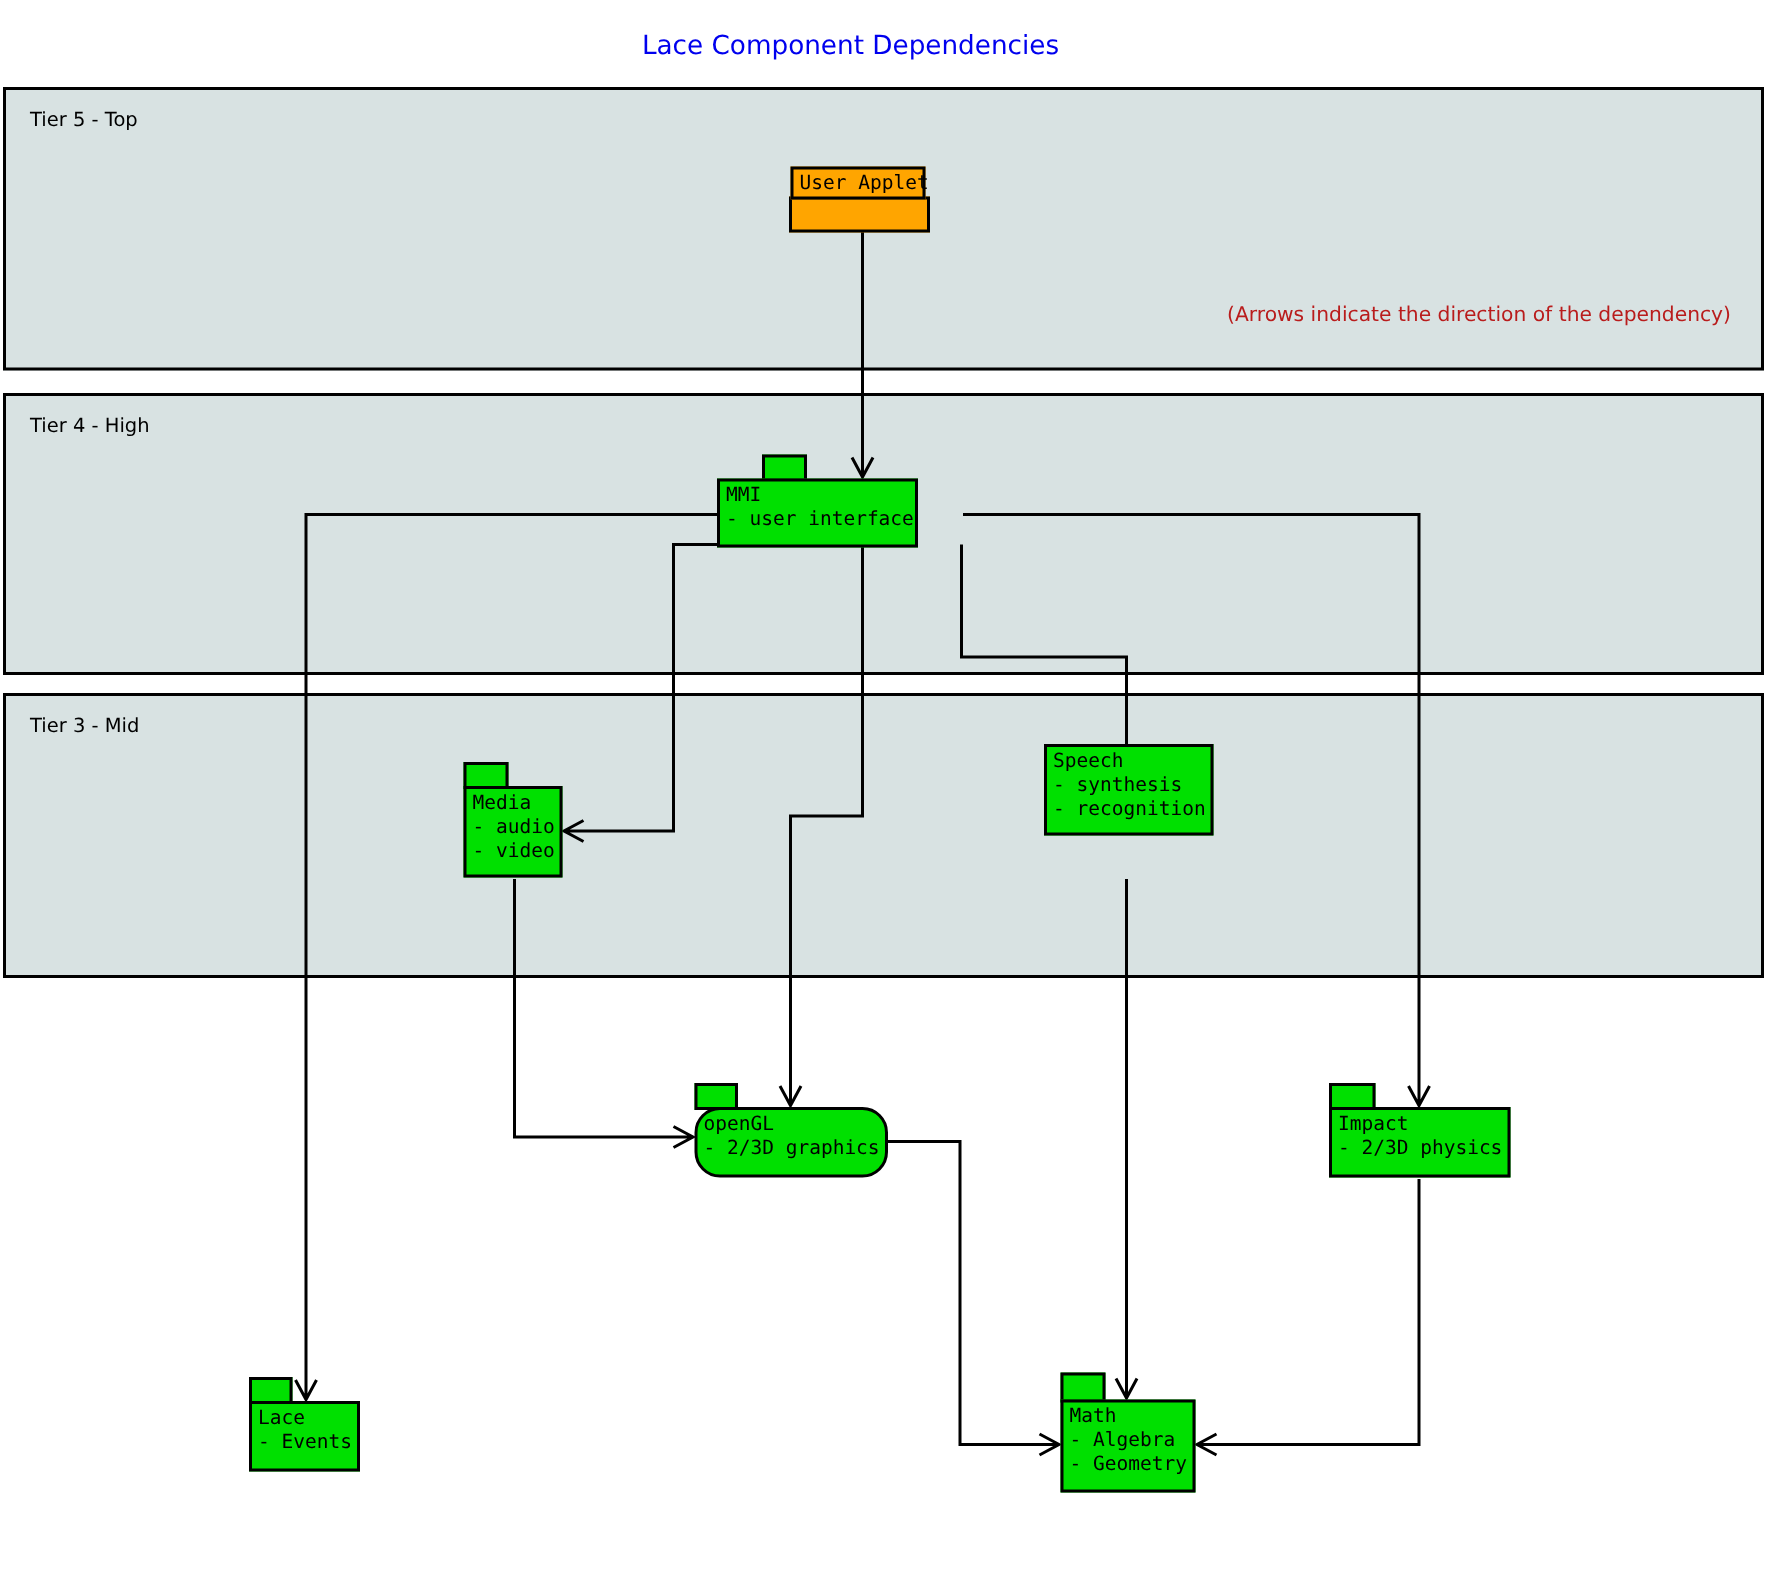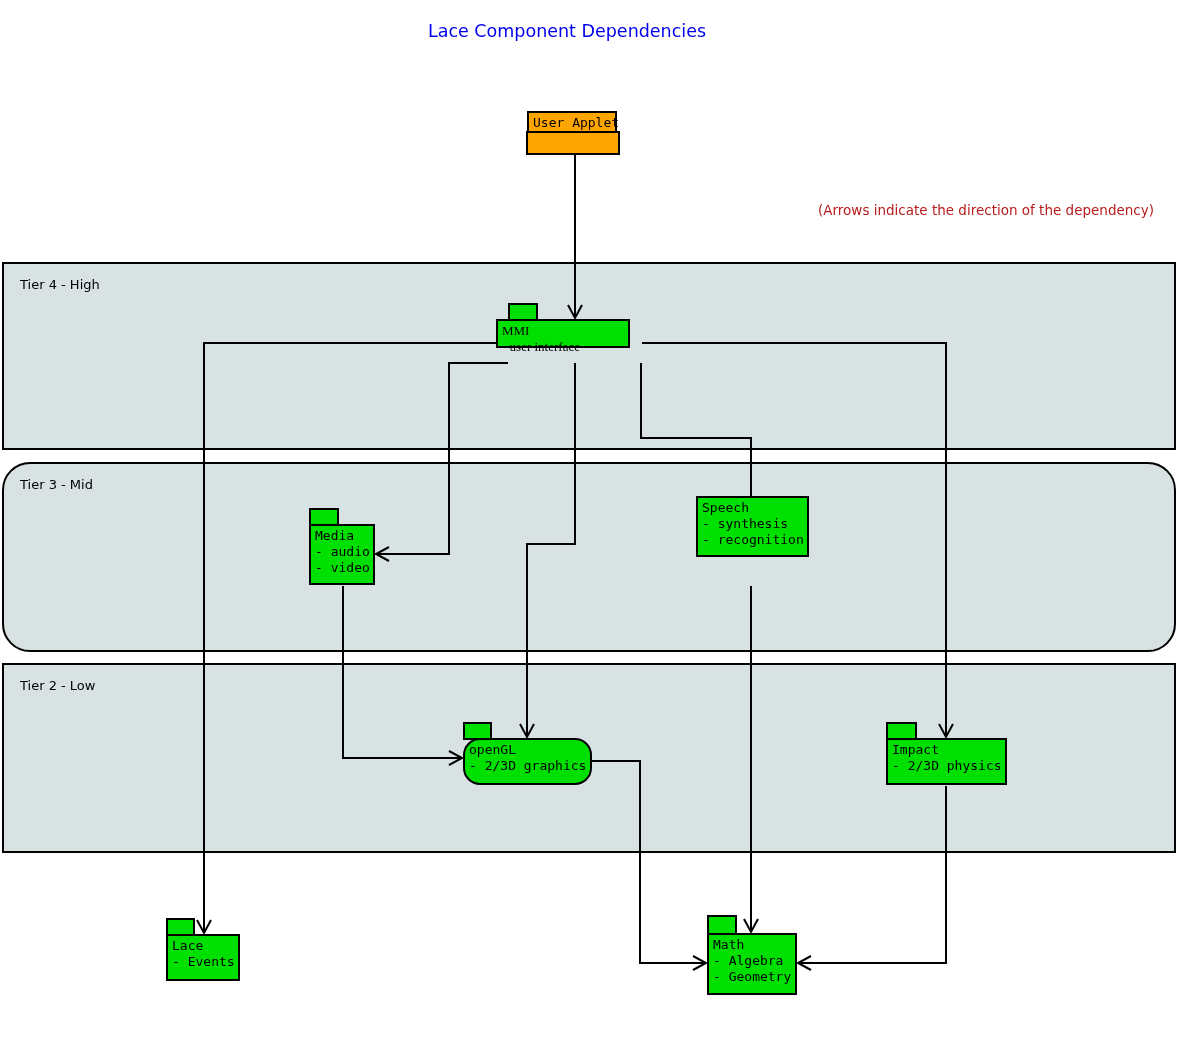--- a/index.html
+++ b/index.html
@@ -55,28 +55,28 @@
     color: #000;
   }
 </style>
 </head>
 <body>
 
 <div id="canvas">
 
   <div id="page-title">Lace Component Dependencies</div>
 
+  <div class="tier-band" style="top:58px;  height:189px;">
+    <div class="tier-label">Tier 5 - Top</div>
+  </div>
   <div class="tier-band" style="top:262px; height:188px;">
     <div class="tier-label">Tier 4 - High</div>
   </div>
-  <div class="tier-band" style="top:462px; height:190px;border-radius:28px;">
+  <div class="tier-band" style="top:462px; height:190px;">
     <div class="tier-label">Tier 3 - Mid</div>
-  </div>
-  <div class="tier-band" style="top:663px; height:190px;">
-    <div class="tier-label">Tier 2 - Low</div>
   </div>
 
   <div id="note-text">(Arrows indicate the direction of the dependency)</div>
 
   <svg id="edges" width="1182" height="1056">
     <path d="M575,154 L575,318 M568,305 L575,318 L582,305"></path>
     <path d="M508,343 L204,343 L204,933 M197,920 L204,933 L211,920"></path>
     <path d="M508,363 L449,363 L449,554 L376,554 M389,547 L376,554 L389,561"></path>
     <path d="M575,363 L575,544 L527,544 L527,737 M520,724 L527,737 L534,724"></path>
     <path d="M641,363 L641,438 L751,438 L751,523 M744,510 L751,523 L758,510"></path>
@@ -87,21 +87,21 @@
     <path d="M946,786 L946,963 L798,963 M811,956 L798,963 L811,970"></path>
   </svg>
 
   <div>
     <div class="pkg-body orange" style="left:526px; top:131px; width:94px; height:24px;"></div>
     <div class="pkg-tab orange labeled" style="left:527px; top:111px; width:90px; height:22px;">User Applet</div>
   </div>
 
   <div>
     <div class="pkg-tab green" style="left:508px; top:303px; width:30px; height:18px;"></div>
-    <div class="pkg-body green" style="left:496px; top:319px; width:134px; height:29px;font-family:Liberation Serif, serif;">MMI
+    <div class="pkg-body green" style="left:478px; top:319px; width:134px; height:46px;">MMI
 - user interface</div>
   </div>
 
   <div>
     <div class="pkg-tab green" style="left:309px; top:508px; width:30px; height:18px;"></div>
     <div class="pkg-body green" style="left:309px; top:524px; width:66px; height:61px;">Media
 - audio
 - video</div>
   </div>
 

